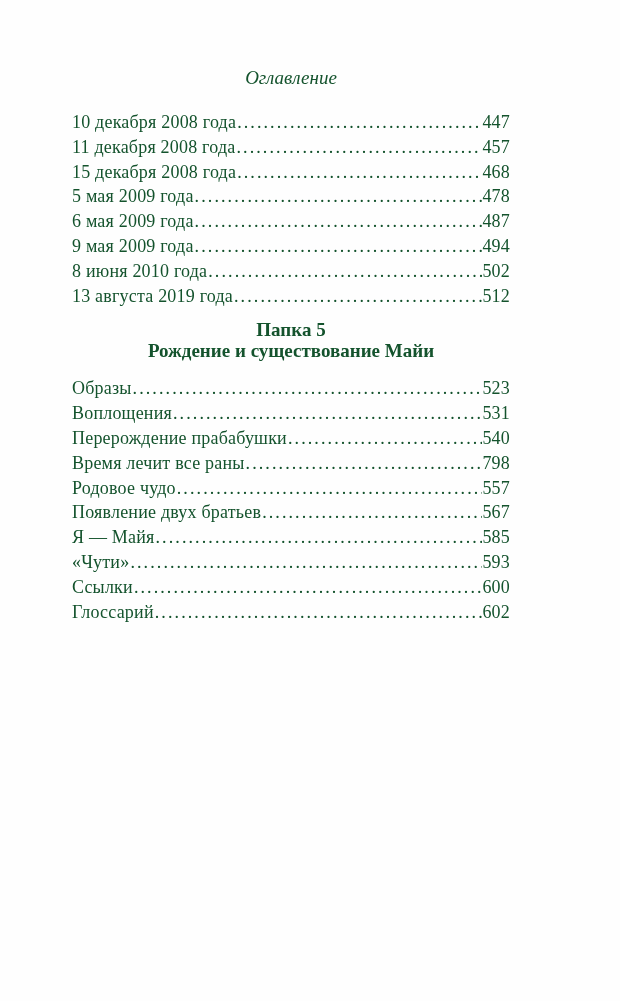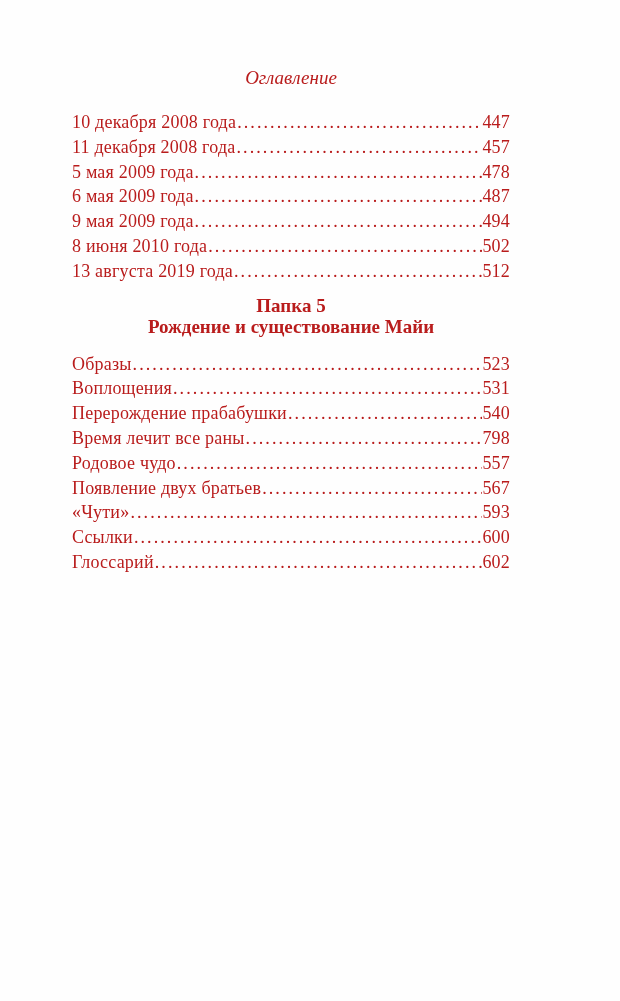--- a/index.html
+++ b/index.html
@@ -7,21 +7,21 @@
     padding: 0;
     background: #ffffff;
   }
   .page {
     position: relative;
     width: 620px;
     height: 1001px;
     background: #fefefe;
     overflow: hidden;
     font-family: "Liberation Serif", "DejaVu Serif", serif;
-    color: #b91c1c;
+    color: #14532d;
   }
   .content {
     position: absolute;
     left: 72px;
     right: 110px;
     top: 0;
   }
   .doc-title {
     margin-top: 66px;
     margin-bottom: 20px;
@@ -88,20 +88,25 @@
     <span class="label">10 декабря 2008 года</span>
     <span class="dots"></span>
     <span class="page-num">447</span>
   </div>
             <div class="row">
     <span class="label">11 декабря 2008 года</span>
     <span class="dots"></span>
     <span class="page-num">457</span>
   </div>
             <div class="row">
+    <span class="label">15 декабря 2008 года</span>
+    <span class="dots"></span>
+    <span class="page-num">468</span>
+  </div>
+            <div class="row">
     <span class="label">5 мая 2009 года</span>
     <span class="dots"></span>
     <span class="page-num">478</span>
   </div>
             <div class="row">
     <span class="label">6 мая 2009 года</span>
     <span class="dots"></span>
     <span class="page-num">487</span>
   </div>
             <div class="row">
@@ -151,20 +156,25 @@
     <span class="label">Родовое чудо </span>
     <span class="dots"></span>
     <span class="page-num">557</span>
   </div>
             <div class="row">
     <span class="label">Появление двух братьев</span>
     <span class="dots"></span>
     <span class="page-num">567</span>
   </div>
             <div class="row">
+    <span class="label">Я — Майя</span>
+    <span class="dots"></span>
+    <span class="page-num">585</span>
+  </div>
+            <div class="row">
     <span class="label">«Чути»</span>
     <span class="dots"></span>
     <span class="page-num">593</span>
   </div>
             <div class="row bold">
     <span class="label">Ссылки</span>
     <span class="dots"></span>
     <span class="page-num">600</span>
   </div>
             <div class="row bold">

